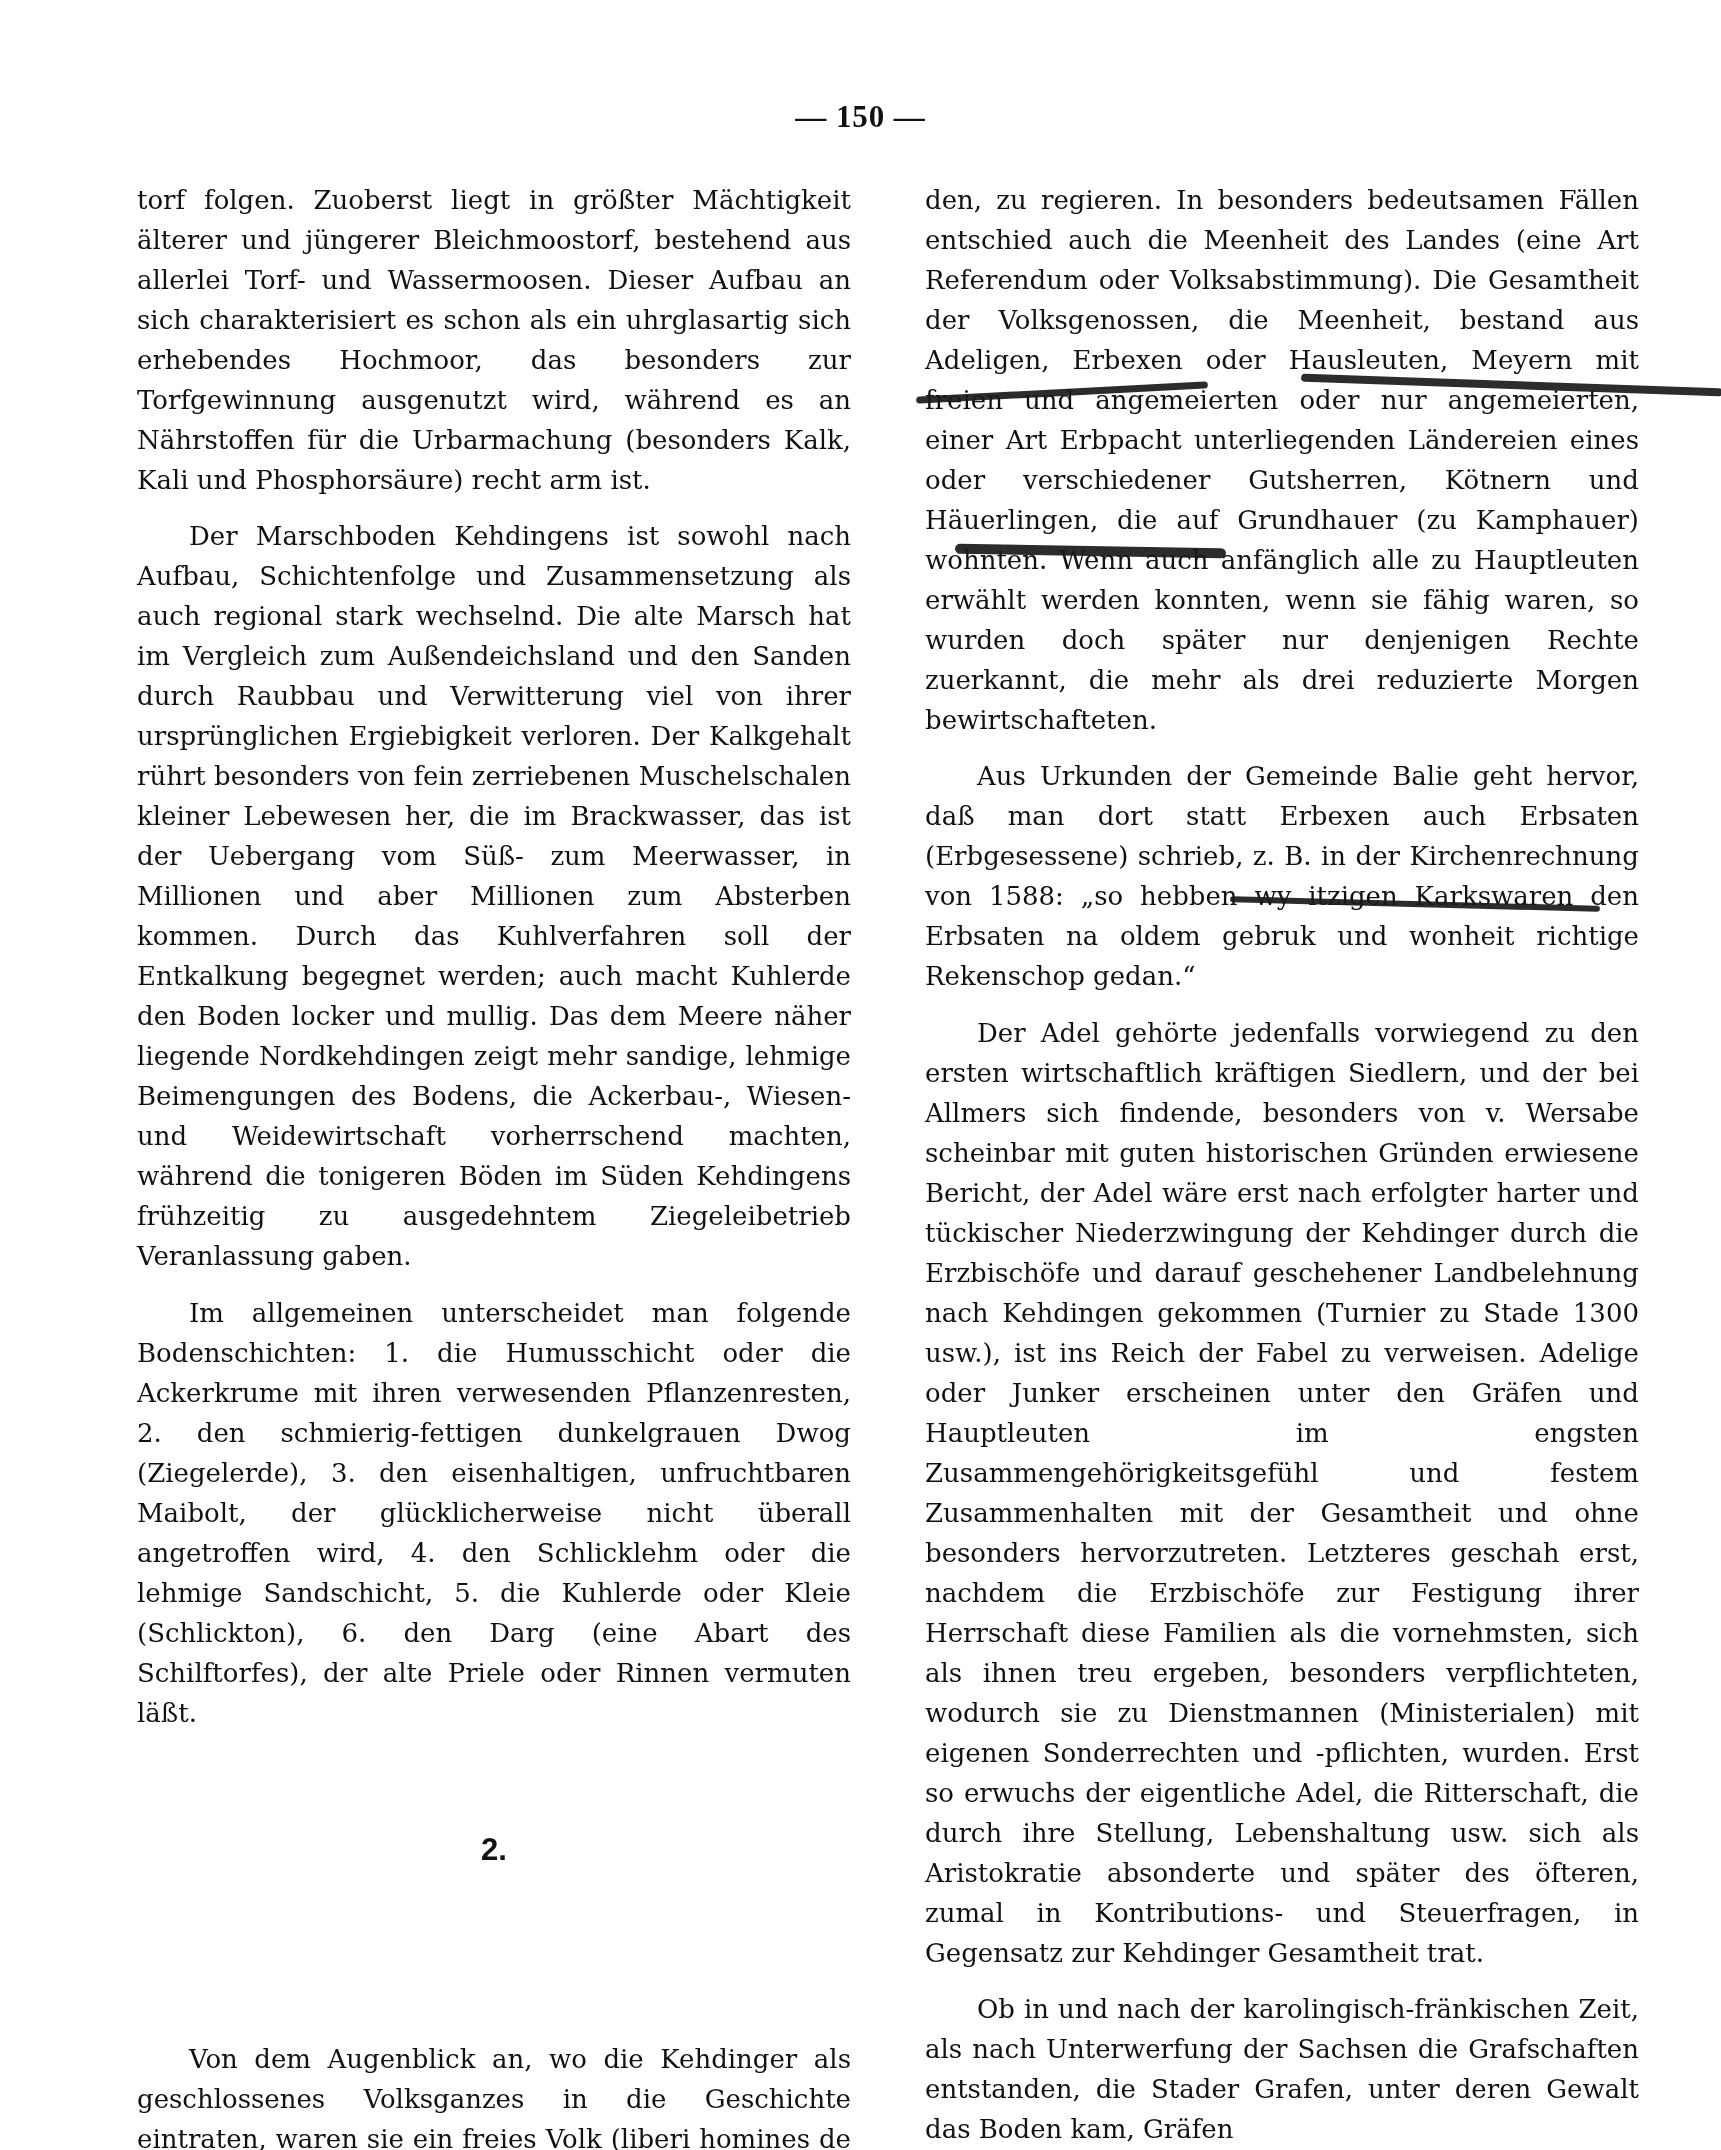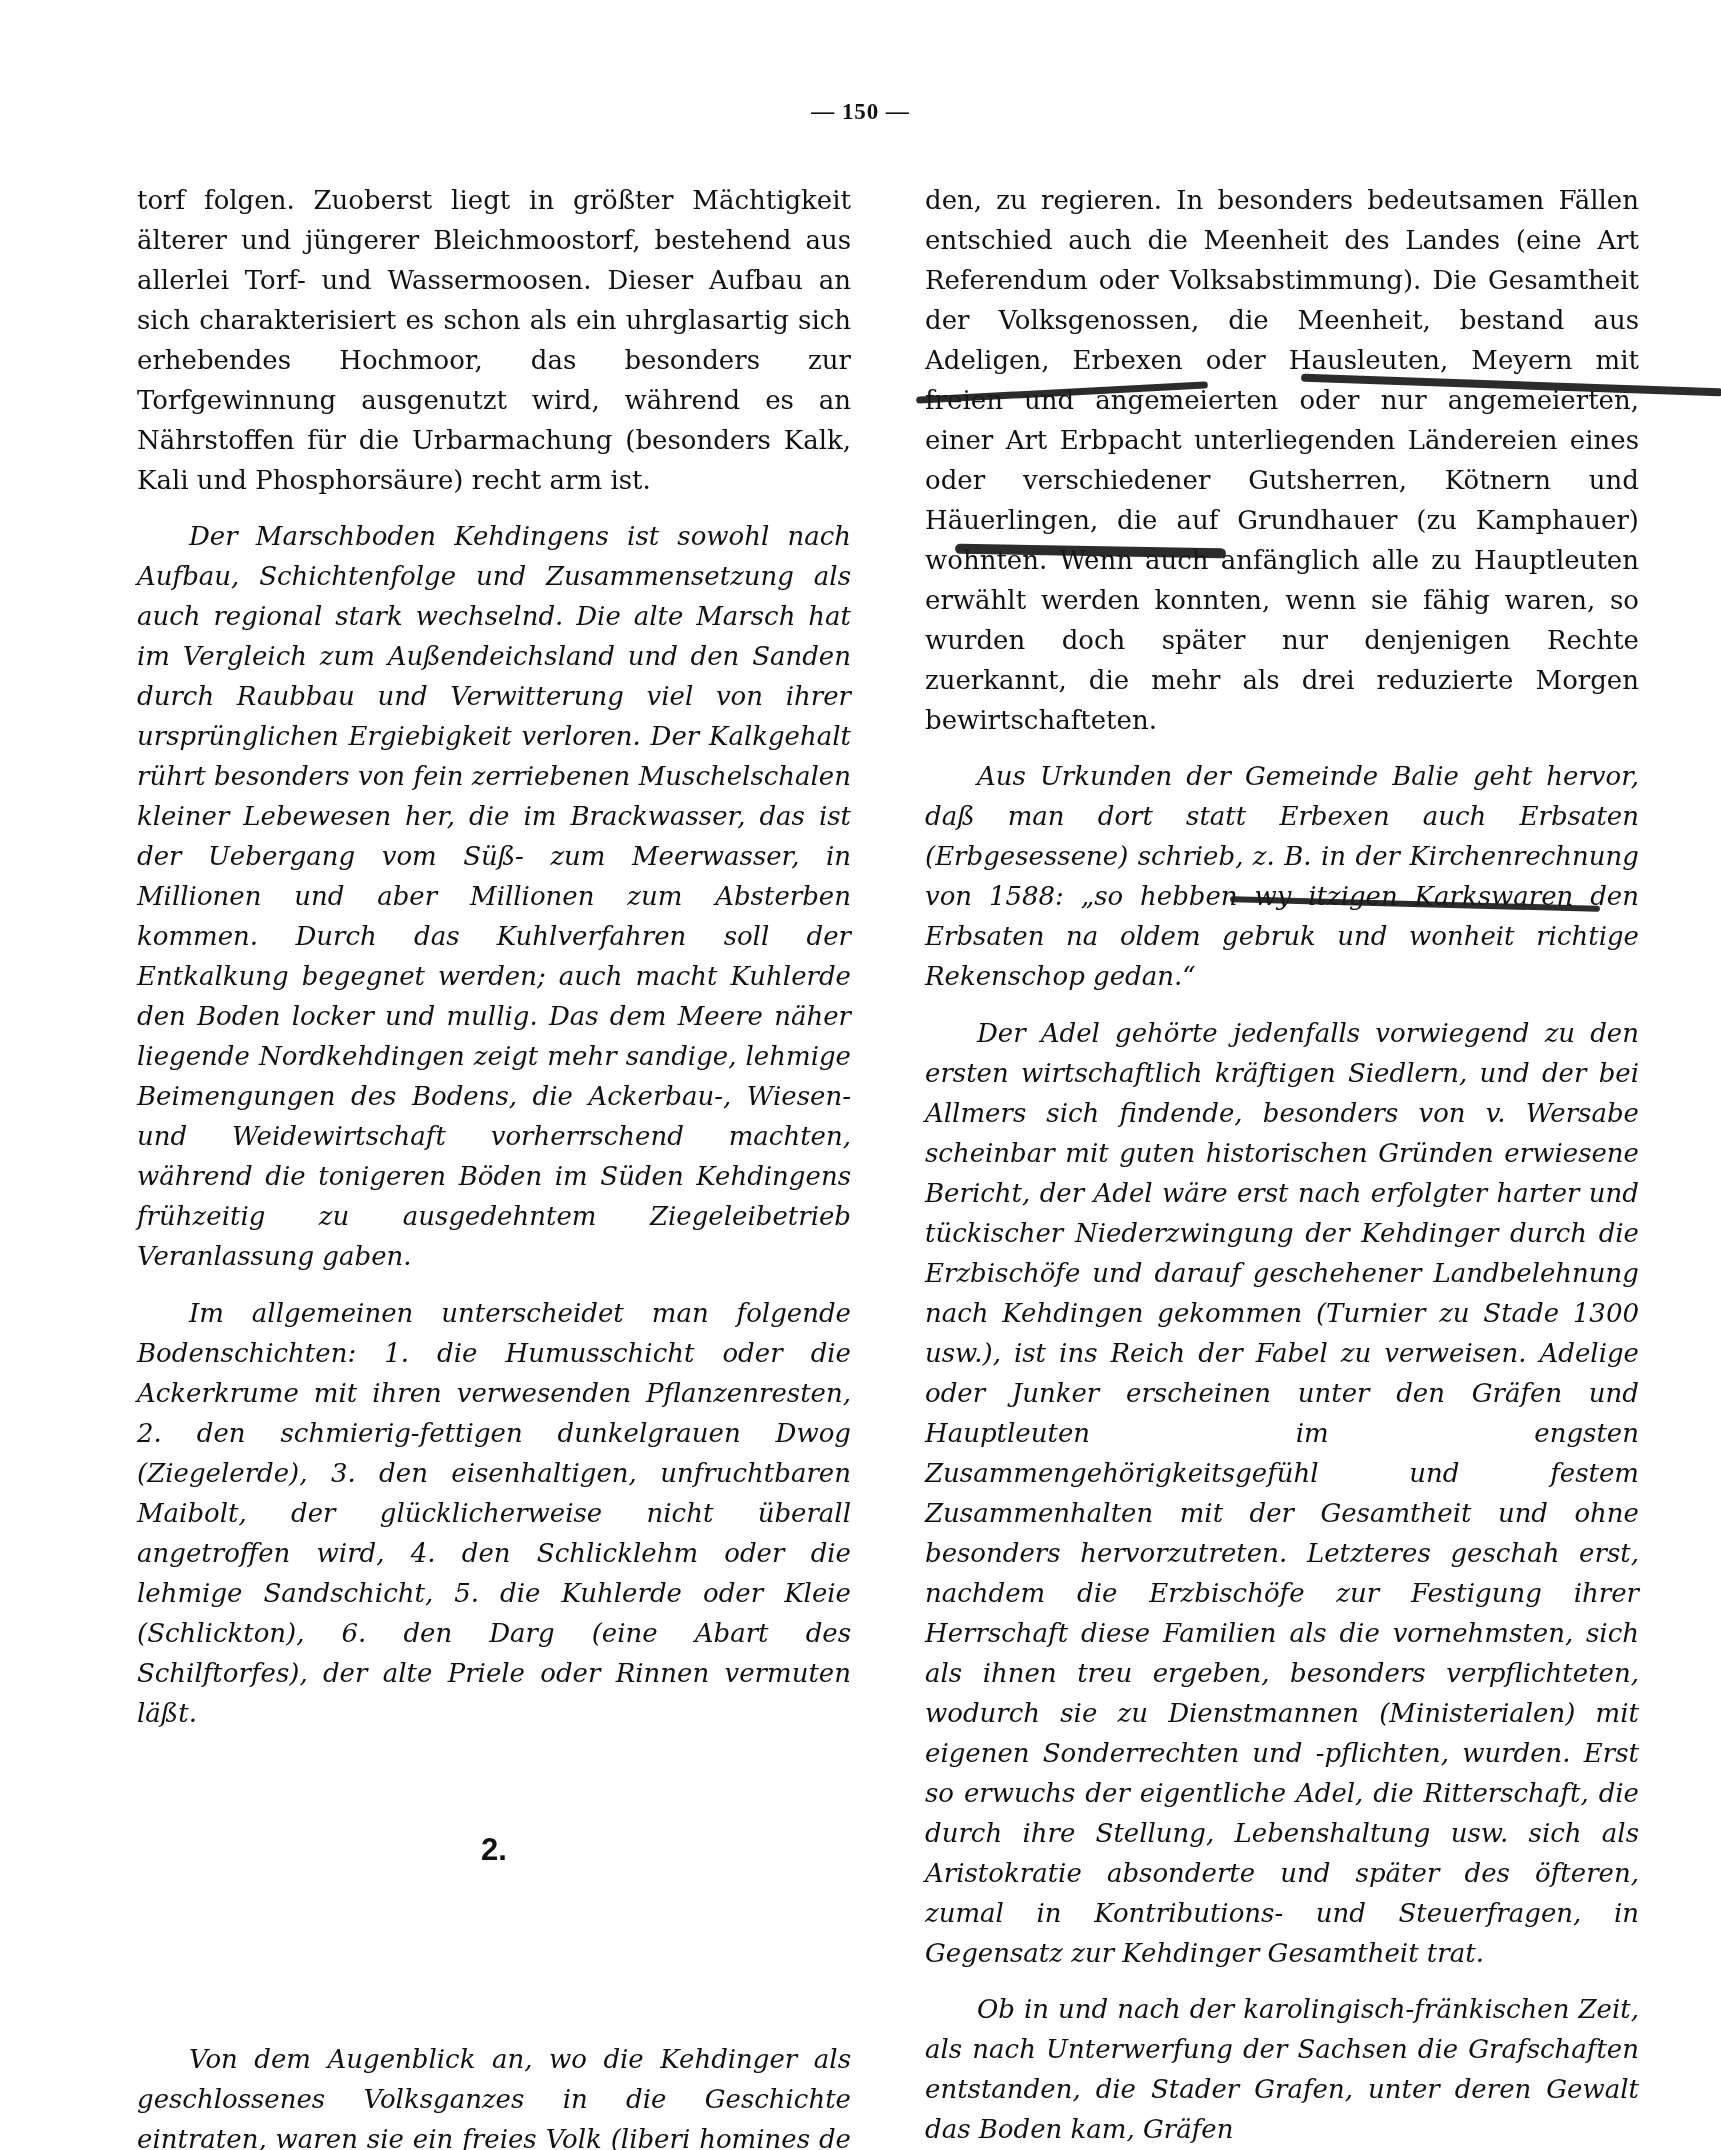--- a/index.html
+++ b/index.html
@@ -12,38 +12,38 @@
     color: #111111;
   }
   .page-number {
     position: absolute;
     top: 99px;
     left: 0;
     width: 1721px;
     text-align: center;
     font-family: "Liberation Serif", serif;
     font-weight: bold;
-    font-size: 23px;
+    font-size: 31px;
     letter-spacing: 0.9px;
   }
   .column {
     position: absolute;
     top: 180px;
     width: 714px;
     font-family: "DejaVu Serif", serif;
     font-size: 26px;
     line-height: 40px;
     text-align: justify;
     hyphens: manual;
   }
   .col-left  { left: 137px; }
   .col-right { left: 925px; }
   .col-left-bottom { top: 2039px; }
   .para { margin: 0; }
-  .para.indent { text-indent: 52px; font-style: italic; }
+  .para.indent { text-indent: 52px; }
   .para.spaced { margin-top: 16.3px; }
   .section-heading {
     position: absolute;
     top: 1832px;
     left: 137px;
     width: 714px;
     text-align: center;
     font-family: "Liberation Sans", sans-serif;
     font-weight: bold;
     font-size: 31px;

